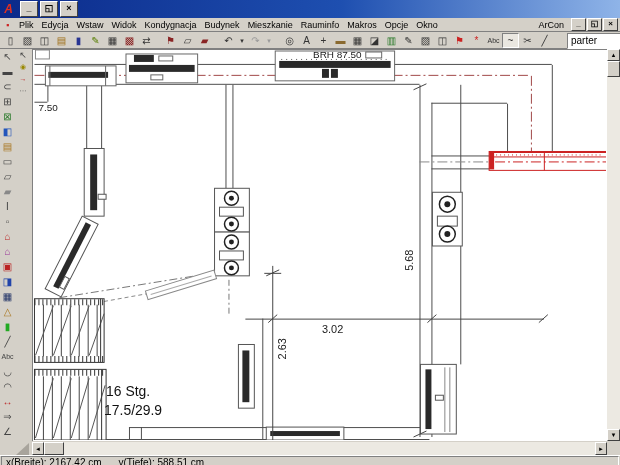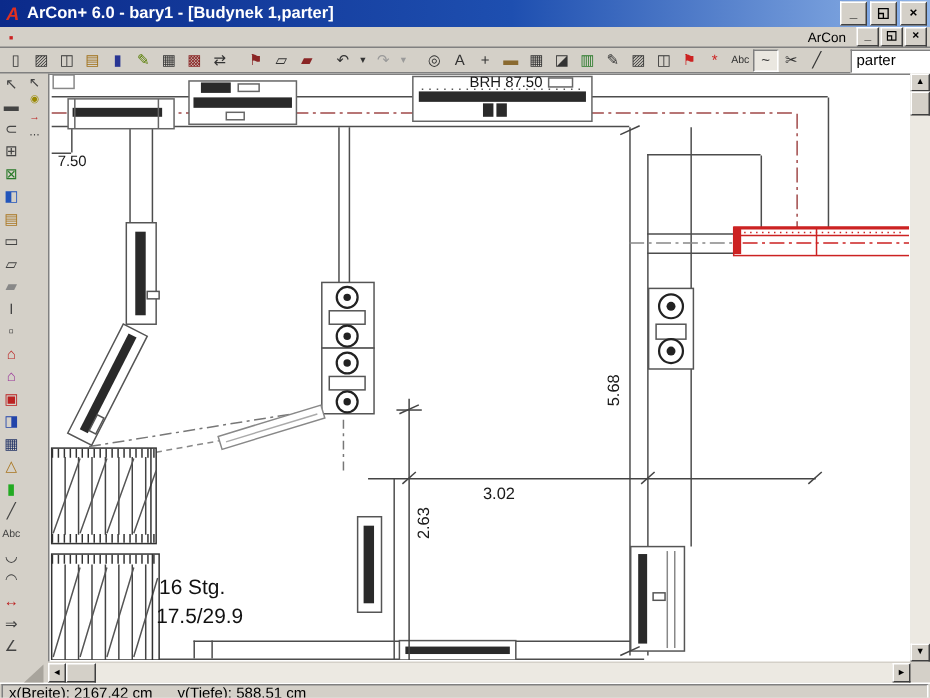--- a/index.html
+++ b/index.html
@@ -72,28 +72,40 @@
     border:1px solid;border-color:#808080 #ffffff #ffffff #808080;white-space:nowrap;}
   .spanel span{margin-right:14px;}
 </style>
 </head>
 <body>
 
 <div class="app">
 
   <div class="titlebar">
     <div class="applogo">A</div>
-    <div class="titletext">ArCon+  6.0 - bary1 - [Budynek 1,parter]</div>
     <div class="wbtn">_</div>
     <div class="wbtn">◱</div>
     <div class="wbtn">×</div>
   </div>
 
   <div class="menubar">
     <div class="childicon">▪</div>
+    <div id="menu-items" style="display:flex">
+        <div class="mitem">Plik</div>
+        <div class="mitem">Edycja</div>
+        <div class="mitem">Wstaw</div>
+        <div class="mitem">Widok</div>
+        <div class="mitem">Kondygnacja</div>
+        <div class="mitem">Budynek</div>
+        <div class="mitem">Mieszkanie</div>
+        <div class="mitem">Rauminfo</div>
+        <div class="mitem">Makros</div>
+        <div class="mitem">Opcje</div>
+        <div class="mitem">Okno</div>
+      </div>
     <div class="mspacer"></div>
     <div class="mitem mhelp">ArCon</div>
     <div class="wbtn mini">_</div>
     <div class="wbtn mini">◱</div>
     <div class="wbtn mini">×</div>
   </div>
 
   <div class="toolbar">
     <div id="main-toolbar-icons" style="display:flex">
         <div class="tbtn">▯</div>

